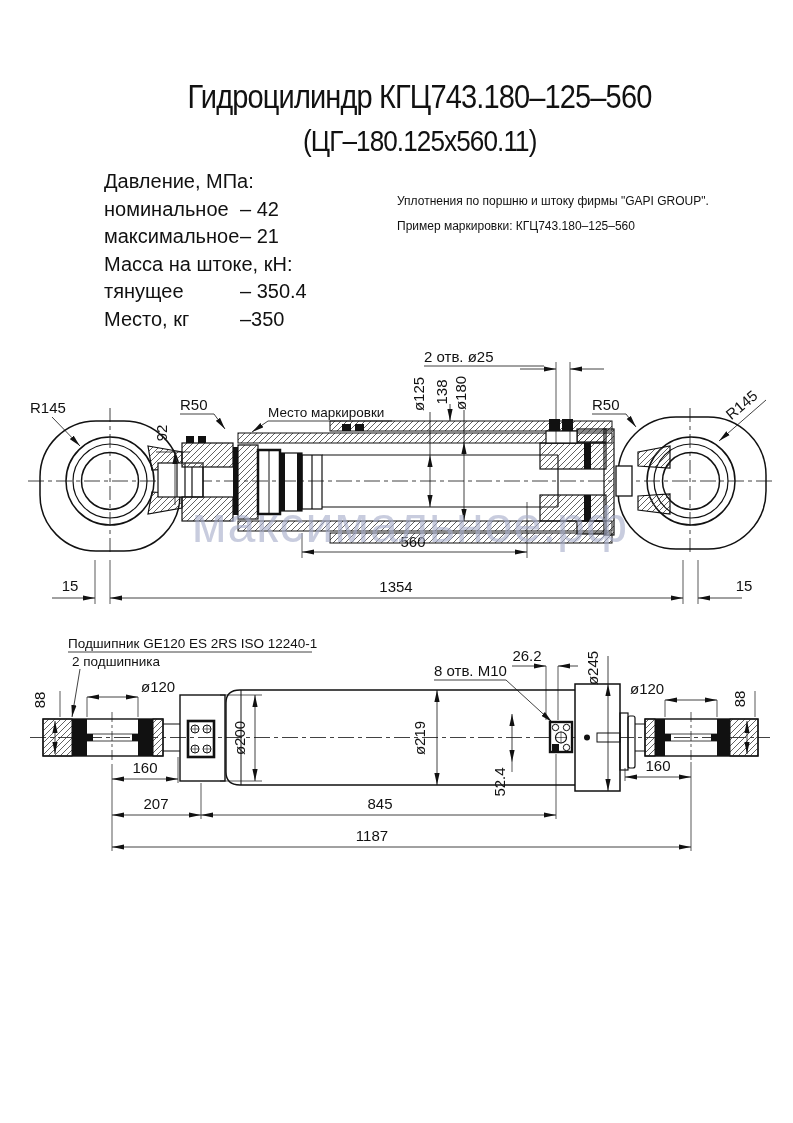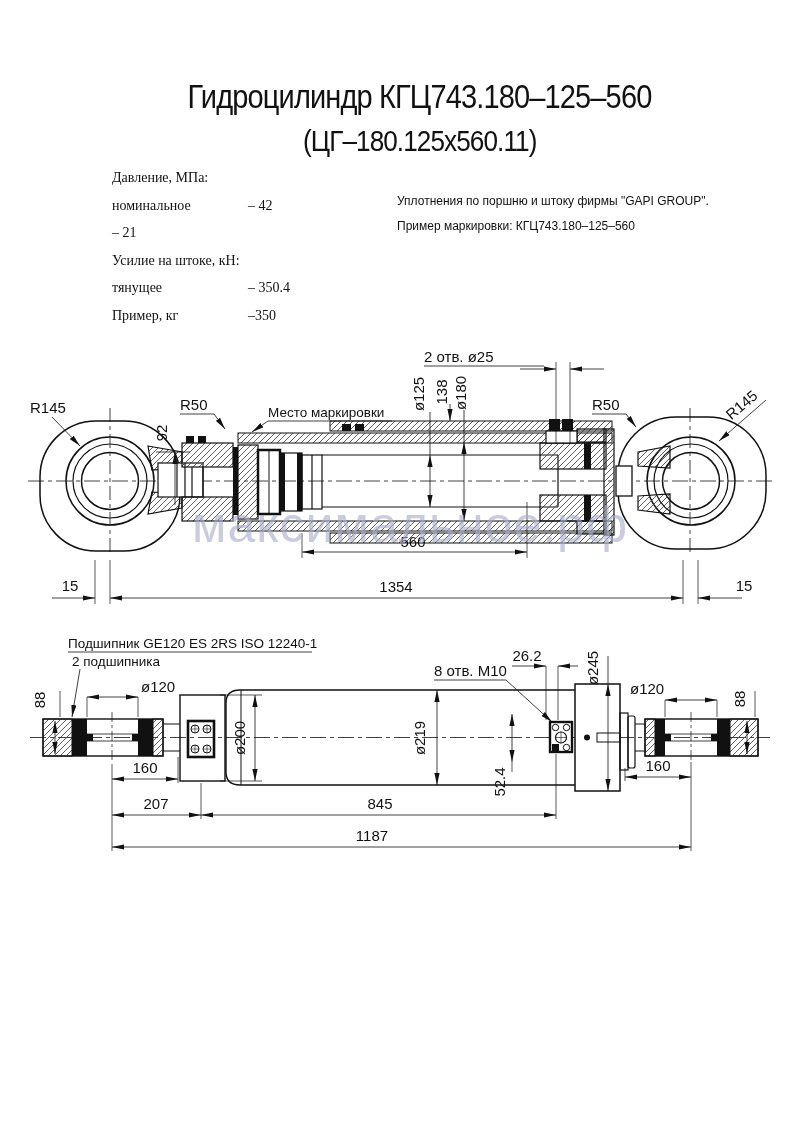--- a/index.html
+++ b/index.html
@@ -1,21 +1,21 @@
 <!DOCTYPE html>
 <html><head>
 <meta charset="utf-8">
 <style>
   html,body{margin:0;padding:0;background:#fff;}
   #page{position:relative;width:793px;height:1123px;background:#fff;overflow:hidden;
         font-family:"Liberation Sans",sans-serif;color:#111;}
   .title{position:absolute;left:0;top:78px;width:840px;text-align:center;}
   .title .t1{font-size:33px;letter-spacing:-1px;display:inline-block;transform:scaleX(.88);white-space:nowrap;}
   .title .t2{font-size:29px;letter-spacing:-1px;display:inline-block;transform:scaleX(.9);margin-top:9px;white-space:nowrap;}
-  .specs{position:absolute;left:112px;top:170px;font-size:14px;font-family:Liberation Serif, serif;}
+  .specs{position:absolute;left:104px;top:170px;font-size:20px;}
   .specs .row{height:27.6px;display:flex;}
   .specs .lab{width:136px;white-space:nowrap;}
   .specs .val{white-space:nowrap;}
   .notes{position:absolute;left:397px;top:194px;font-size:12px;}
   .notes div{margin-bottom:11px;white-space:nowrap;}
   .apptext{position:absolute;left:78px;top:922px;font-size:15px;white-space:nowrap;}
   svg{position:absolute;left:0;}
   #sv1{top:335px;} #sv2{top:628px;}
   .wm{position:absolute;left:192px;top:496px;font-size:50px;letter-spacing:1px;
       color:rgba(167,172,201,.62);white-space:nowrap;z-index:5;}
@@ -36,32 +36,33 @@
   <div class="specs">
     <div class="row">
         <span class="lab">Давление, МПа:</span>
         <span class="val"></span>
       </div>
     <div class="row">
         <span class="lab">номинальное</span>
         <span class="val">– 42</span>
       </div>
     <div class="row">
+        <span class="lab">максимальное</span>
         <span class="val">– 21</span>
       </div>
     <div class="row">
-        <span class="lab">Усилие на штоке, кН:</span>
+        <span class="lab">Масса на штоке, кН:</span>
         <span class="val"></span>
       </div>
     <div class="row">
         <span class="lab">тянущее</span>
         <span class="val">– 350.4</span>
       </div>
     <div class="row">
-        <span class="lab">Пример, кг</span>
+        <span class="lab">Место, кг</span>
         <span class="val">–350</span>
       </div>
   </div>
 
   <div class="notes">
     <div>Уплотнения по поршню и штоку фирмы "GAPI GROUP".</div>
     <div>Пример маркировки: КГЦ743.180–125–560</div>
   </div>
 
   <svg id="sv1" width="793" height="293" viewBox="0 335 793 293">

